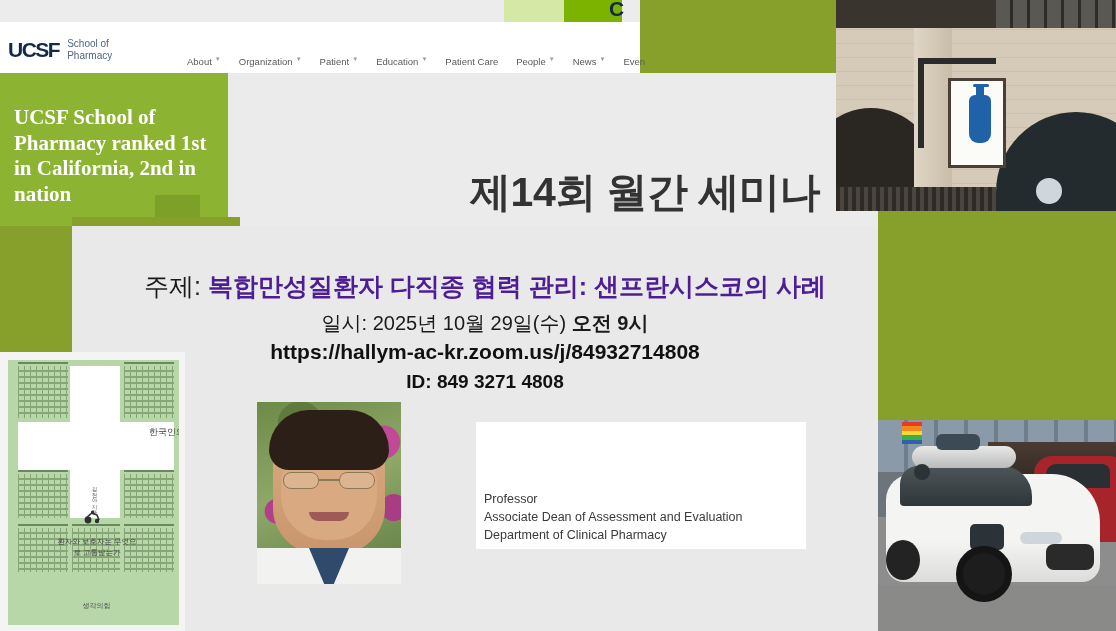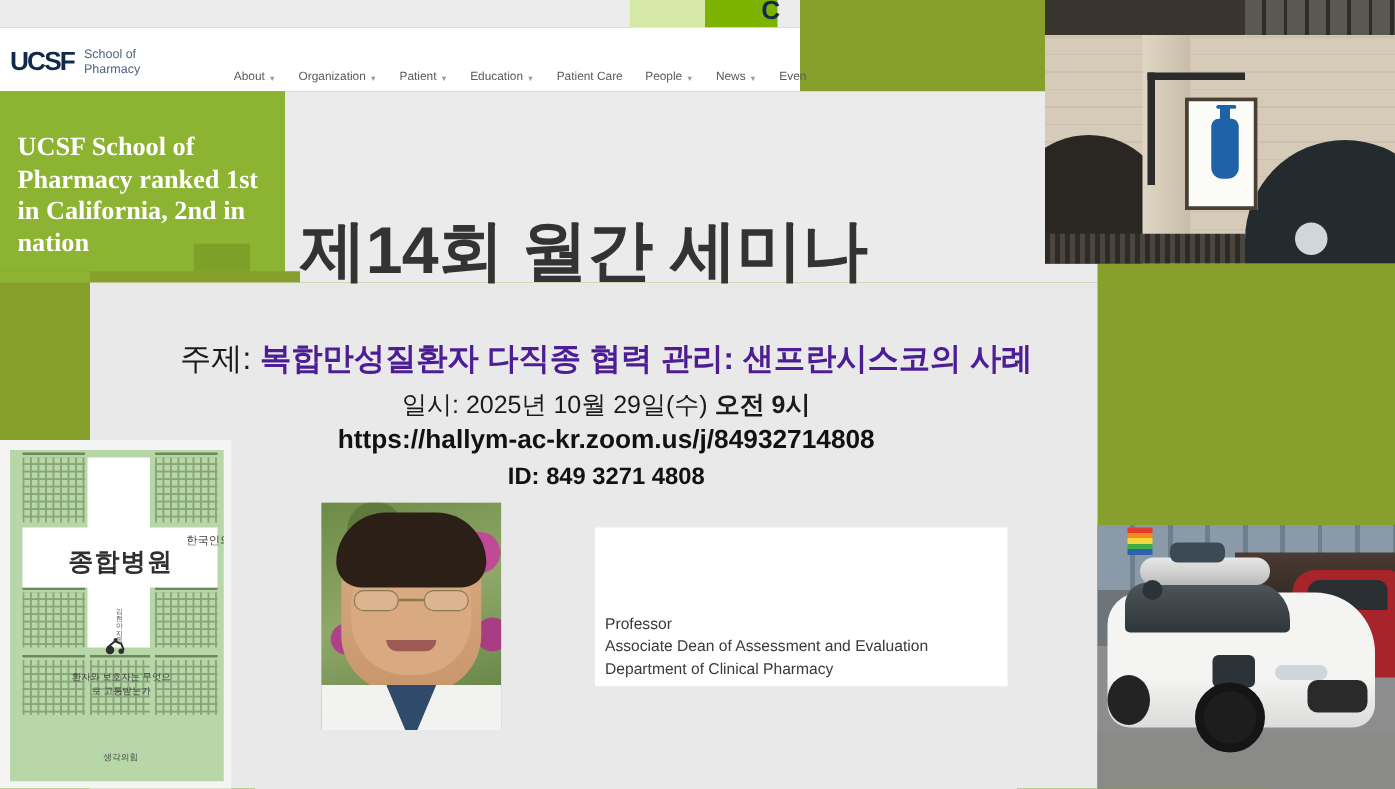--- a/index.html
+++ b/index.html
@@ -23,38 +23,38 @@
 
   
   .site-header{ position:absolute; left:0; top:22px; width:640px; height:51px; background:#ffffff; }
   .ucsf-logo{ position:absolute; left:8px; top:16px; display:flex; align-items:center; gap:8px; }
   .ucsf-mark{ font-family:"Liberation Sans",sans-serif; font-weight:bold; font-size:21px;
               color:#13294b; letter-spacing:-1.5px; line-height:1; }
   .ucsf-sub{ font-size:10px; line-height:11.5px; color:#506380; font-family:"Liberation Sans",sans-serif; }
 
   .site-nav{ position:absolute; left:178px; top:34px; display:flex; align-items:center; gap:0px;
              font-size:9.5px; color:#5a5a5a; white-space:nowrap; }
-  .nav-item{ display:flex; align-items:flex-end; gap:3px; padding:0 9px; }
+  .nav-item{ display:flex; align-items:flex-start; gap:3px; padding:0 9px; }
   .nav-caret{ font-size:6px; color:#9a9a9a; }
 
   
   .rank-banner{ position:absolute; left:0; top:73px; width:228px; height:144px; background:#8cb331; }
   .rank-banner .txt{ position:absolute; left:14px; top:32px; width:196px;
      font-family:"Liberation Serif", serif; font-size:21px; line-height:25.5px; color:#ffffff;font-weight:bold; }
   .rank-banner .chip{ position:absolute; left:155px; bottom:0; width:45px; height:22px; background:#7ca028; }
   .rank-under{ position:absolute; left:0; top:217px; width:72px; height:9px; background:#8cb331; }
   .rank-right-pad{ position:absolute; left:228px; top:73px; width:12px; height:144px; background:#ebebeb; }
 
   
   .panel{ position:absolute; left:72px; top:226px; width:806px; height:405px; background:#e9e9e9; }
   .panel-top{ position:absolute; left:240px; top:73px; width:638px; height:153px; background:#ebebeb; }
 
   
-  .slide-title{ position:absolute; left:240px; top:165px; width:580px; text-align:left;
-     font-size:53px; font-weight:bold; color:#333333; letter-spacing:-0.5px;
+  .slide-title{ position:absolute; left:240px; top:165px; width:580px; text-align:right;
+     font-size:41px; font-weight:bold; color:#333333; letter-spacing:-0.5px;
      font-family:"Liberation Sans",sans-serif; }
 
   
   .subject-line{ position:absolute; left:90px; top:270px; width:790px; text-align:center;
      font-size:25px; font-weight:bold; color:#111111; white-space:nowrap; }
   .subject-label{ font-weight:500; color:#1a1a1a; }
   .subject-val{ color:#4c1d95;text-align:center; }
 
   .when-line{ position:absolute; left:90px; top:310px; width:790px; text-align:center;
      font-size:20px; color:#1a1a1a; }
@@ -302,21 +302,20 @@
     <div class="bk-line" style="left:10px;  top:110px; width:50px;"></div>
     <div class="bk-line" style="left:116px; top:110px; width:50px;"></div>
     <div class="bk-line" style="left:10px;  top:164px; width:50px;"></div>
     <div class="bk-line" style="left:64px;  top:164px; width:48px;"></div>
     <div class="bk-line" style="left:116px; top:164px; width:50px;"></div>
 
     <div class="bk-cross-v"></div>
     <div class="bk-cross-h"></div>
 
     <div class="bk-t1">한국인의</div>
-    <div class="bk-t2">종합병원</div>
     <div class="bk-author">김현아 지음</div>
 
     <svg class="bk-fig" viewBox="0 0 26 14">
       <circle cx="8" cy="10" r="3.4" fill="#2f2f2f"></circle>
       <circle cx="17" cy="11" r="2.2" fill="#2f2f2f"></circle>
       <path d="M6 8 L12 3 L17 5 L19 10" stroke="#2f2f2f" stroke-width="1.6" fill="none"></path>
       <circle cx="12.5" cy="2" r="1.6" fill="#2f2f2f"></circle>
     </svg>
 
     <div class="bk-sub">환자와 보호자는 무엇으로 고통받는가</div>

